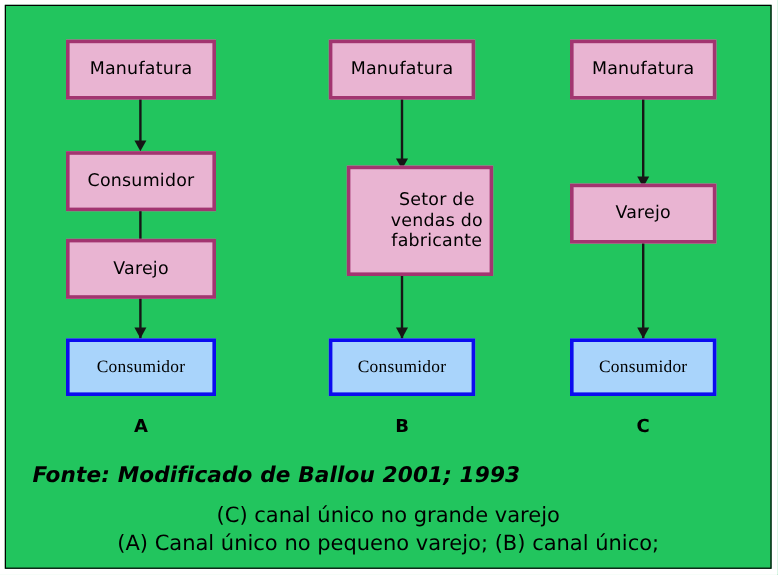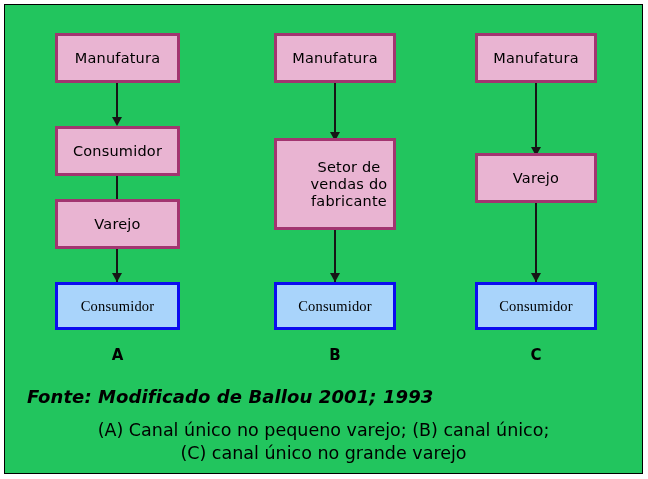--- a/index.html
+++ b/index.html
@@ -124,21 +124,21 @@
 
       <div class="col-label" style="left:50px; top:341px; width:125px;">A</div>
     </div>
 
     <div>
       <div class="node pink" style="left:269px; top:28px; width:122px; height:50px;">Manufatura</div>
 
       <div class="arrow" style="left:329px; top:78px; height:55px;"></div>
       <div class="arrow-head" style="left:325px; top:127px;"></div>
 
-      <div class="node pink" style="left:269px; top:133px; width:122px; height:92px;padding-left:28px;">Setor de
+      <div class="node pink" style="left:284px; top:133px; width:122px; height:92px;padding-left:28px;">Setor de
 vendas do
 fabricante</div>
 
       <div class="arrow" style="left:329px; top:225px; height:53px;"></div>
       <div class="arrow-head" style="left:325px; top:268px;"></div>
 
       <div class="node blue" style="left:269px; top:277px; width:122px; height:48px;">Consumidor</div>
 
       <div class="col-label" style="left:269px; top:341px; width:122px;">B</div>
     </div>
@@ -155,18 +155,18 @@
       <div class="arrow-head" style="left:526px; top:268px;"></div>
 
       <div class="node blue" style="left:470px; top:277px; width:122px; height:48px;">Consumidor</div>
 
       <div class="col-label" style="left:470px; top:341px; width:122px;">C</div>
     </div>
 
     <div class="source-note">Fonte: Modificado de Ballou 2001; 1993</div>
 
     <div class="caption">
+      <span class="caption-line">(C) canal único no grande varejo</span>
       <span class="caption-line">(A) Canal único no pequeno varejo; (B) canal único;</span>
-      <span class="caption-line">(C) canal único no grande varejo</span>
     </div>
 
   </div>
 </div>
 
 </body></html>

